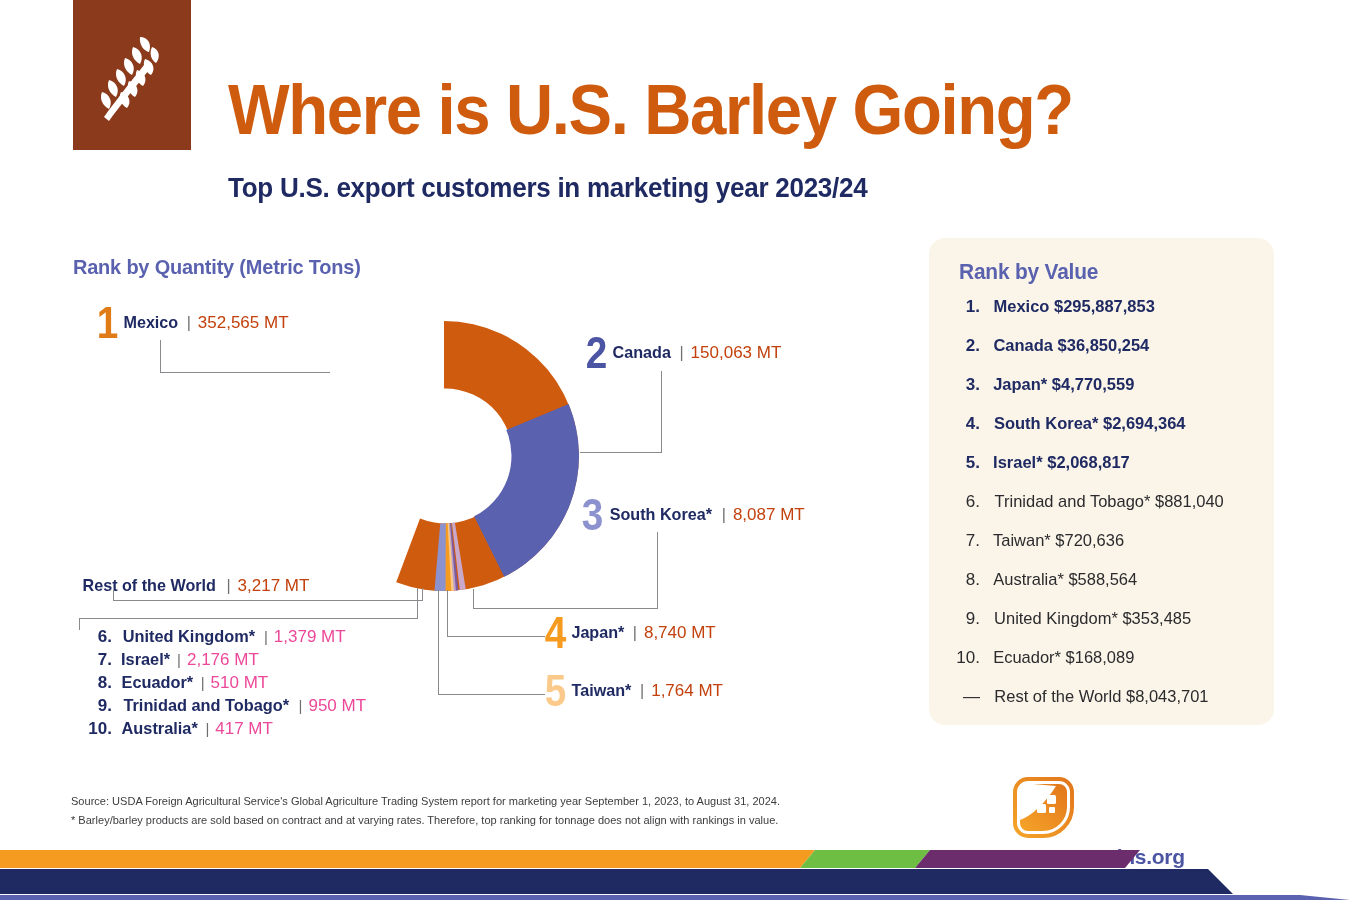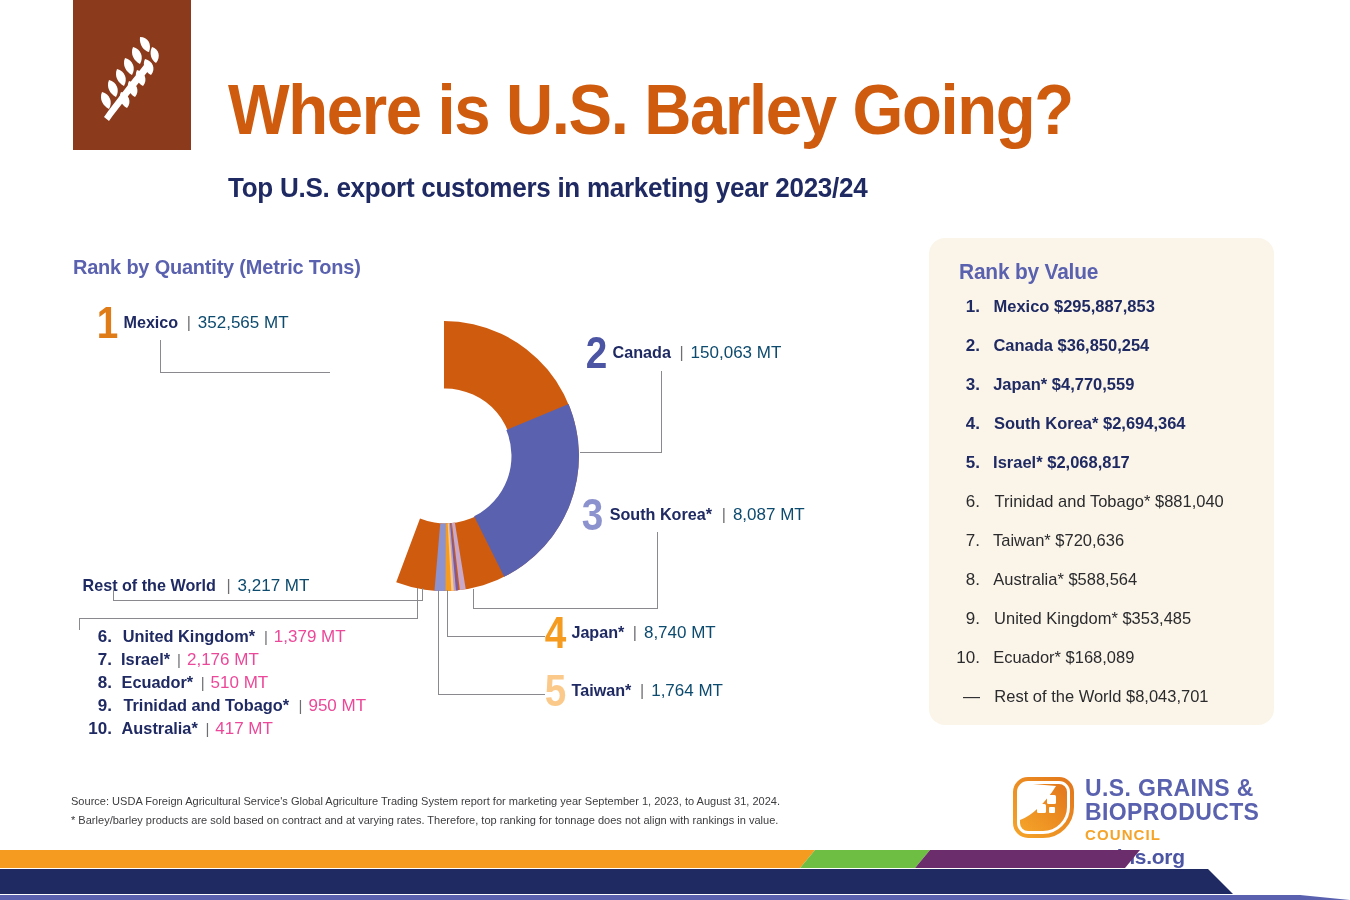--- a/index.html
+++ b/index.html
@@ -52,21 +52,21 @@
     font-size:42px; font-weight:bold; line-height:1;
     font-family:"Liberation Sans Narrow","Liberation Sans", sans-serif;
     transform:scaleX(0.86); transform-origin:center bottom;
     margin-right:2px;
   }
   .cty {
     font-size:17px; font-weight:bold; color:#1F2A63;
     transform:scaleX(0.95); transform-origin:left baseline;
   }
   .sep { color:#6E6E72; font-size:16px; margin:0 7px; }
-  .val { font-size:17px; color:#0c4a6e; }
+  .val { font-size:17px; color:#c2410c; }
 
   #c1 { left:95px;  top:300px; }
   #c2 { left:584px; top:330px; }
   #c3 { left:580px; top:492px; }
   #c4 { left:543px; top:610px; }
   #c5 { left:543px; top:668px; }
 
   #c1 .rank-num { color:#E07C18; font-size:45px; }
   #c2 .rank-num { color:#4B55A3; font-size:45px; }
   #c3 .rank-num { color:#8C92CD; font-size:45px; }
@@ -352,25 +352,20 @@
       <path d="M21 8 H47 A8 8 0 0 1 55 16 V31 A24 24 0 0 1 31 55 H16 A8 8 0 0 1 8 47 V44 C 20 40, 34 26, 44 10 Z" fill="url(#lg)"></path>
       <g fill="#ffffff">
         <rect x="25" y="28" width="9" height="9" rx="1.5"></rect>
         <rect x="35" y="19" width="9" height="9" rx="1.5"></rect>
         <rect x="25" y="18" width="6" height="6" rx="1"></rect>
         <rect x="37" y="31" width="6" height="6" rx="1"></rect>
       </g>
     </svg>
   </div>
 
-  <div class="logo-text">
-    <div class="logo-l1">U.S. GRAINS &amp;</div>
-    <div class="logo-l1">BIOPRODUCTS</div>
-    <div class="logo-council">COUNCIL</div>
-  </div>
   <div class="logo-url">grains.org</div>
 
   <svg class="stripes" width="1350" height="62" viewBox="0 0 1350 62">
     <polygon fill="#F59B1F" points="0,12 815,12 800,30 0,30"></polygon>
     <polygon fill="#6FBE44" points="815,12 930,12 915,30 800,30"></polygon>
     <polygon fill="#6B2D6B" points="930,12 1140,12 1125,30 915,30"></polygon>
     <polygon fill="#1F2A63" points="0,31 1208,31 1233,56 0,56"></polygon>
     <polygon fill="#5A62AF" points="0,57 1300,57 1350,62 1350,62 0,62"></polygon>
     <polygon fill="#5A62AF" points="0,57 1300,57 1350,105 0,105"></polygon>
   </svg>

